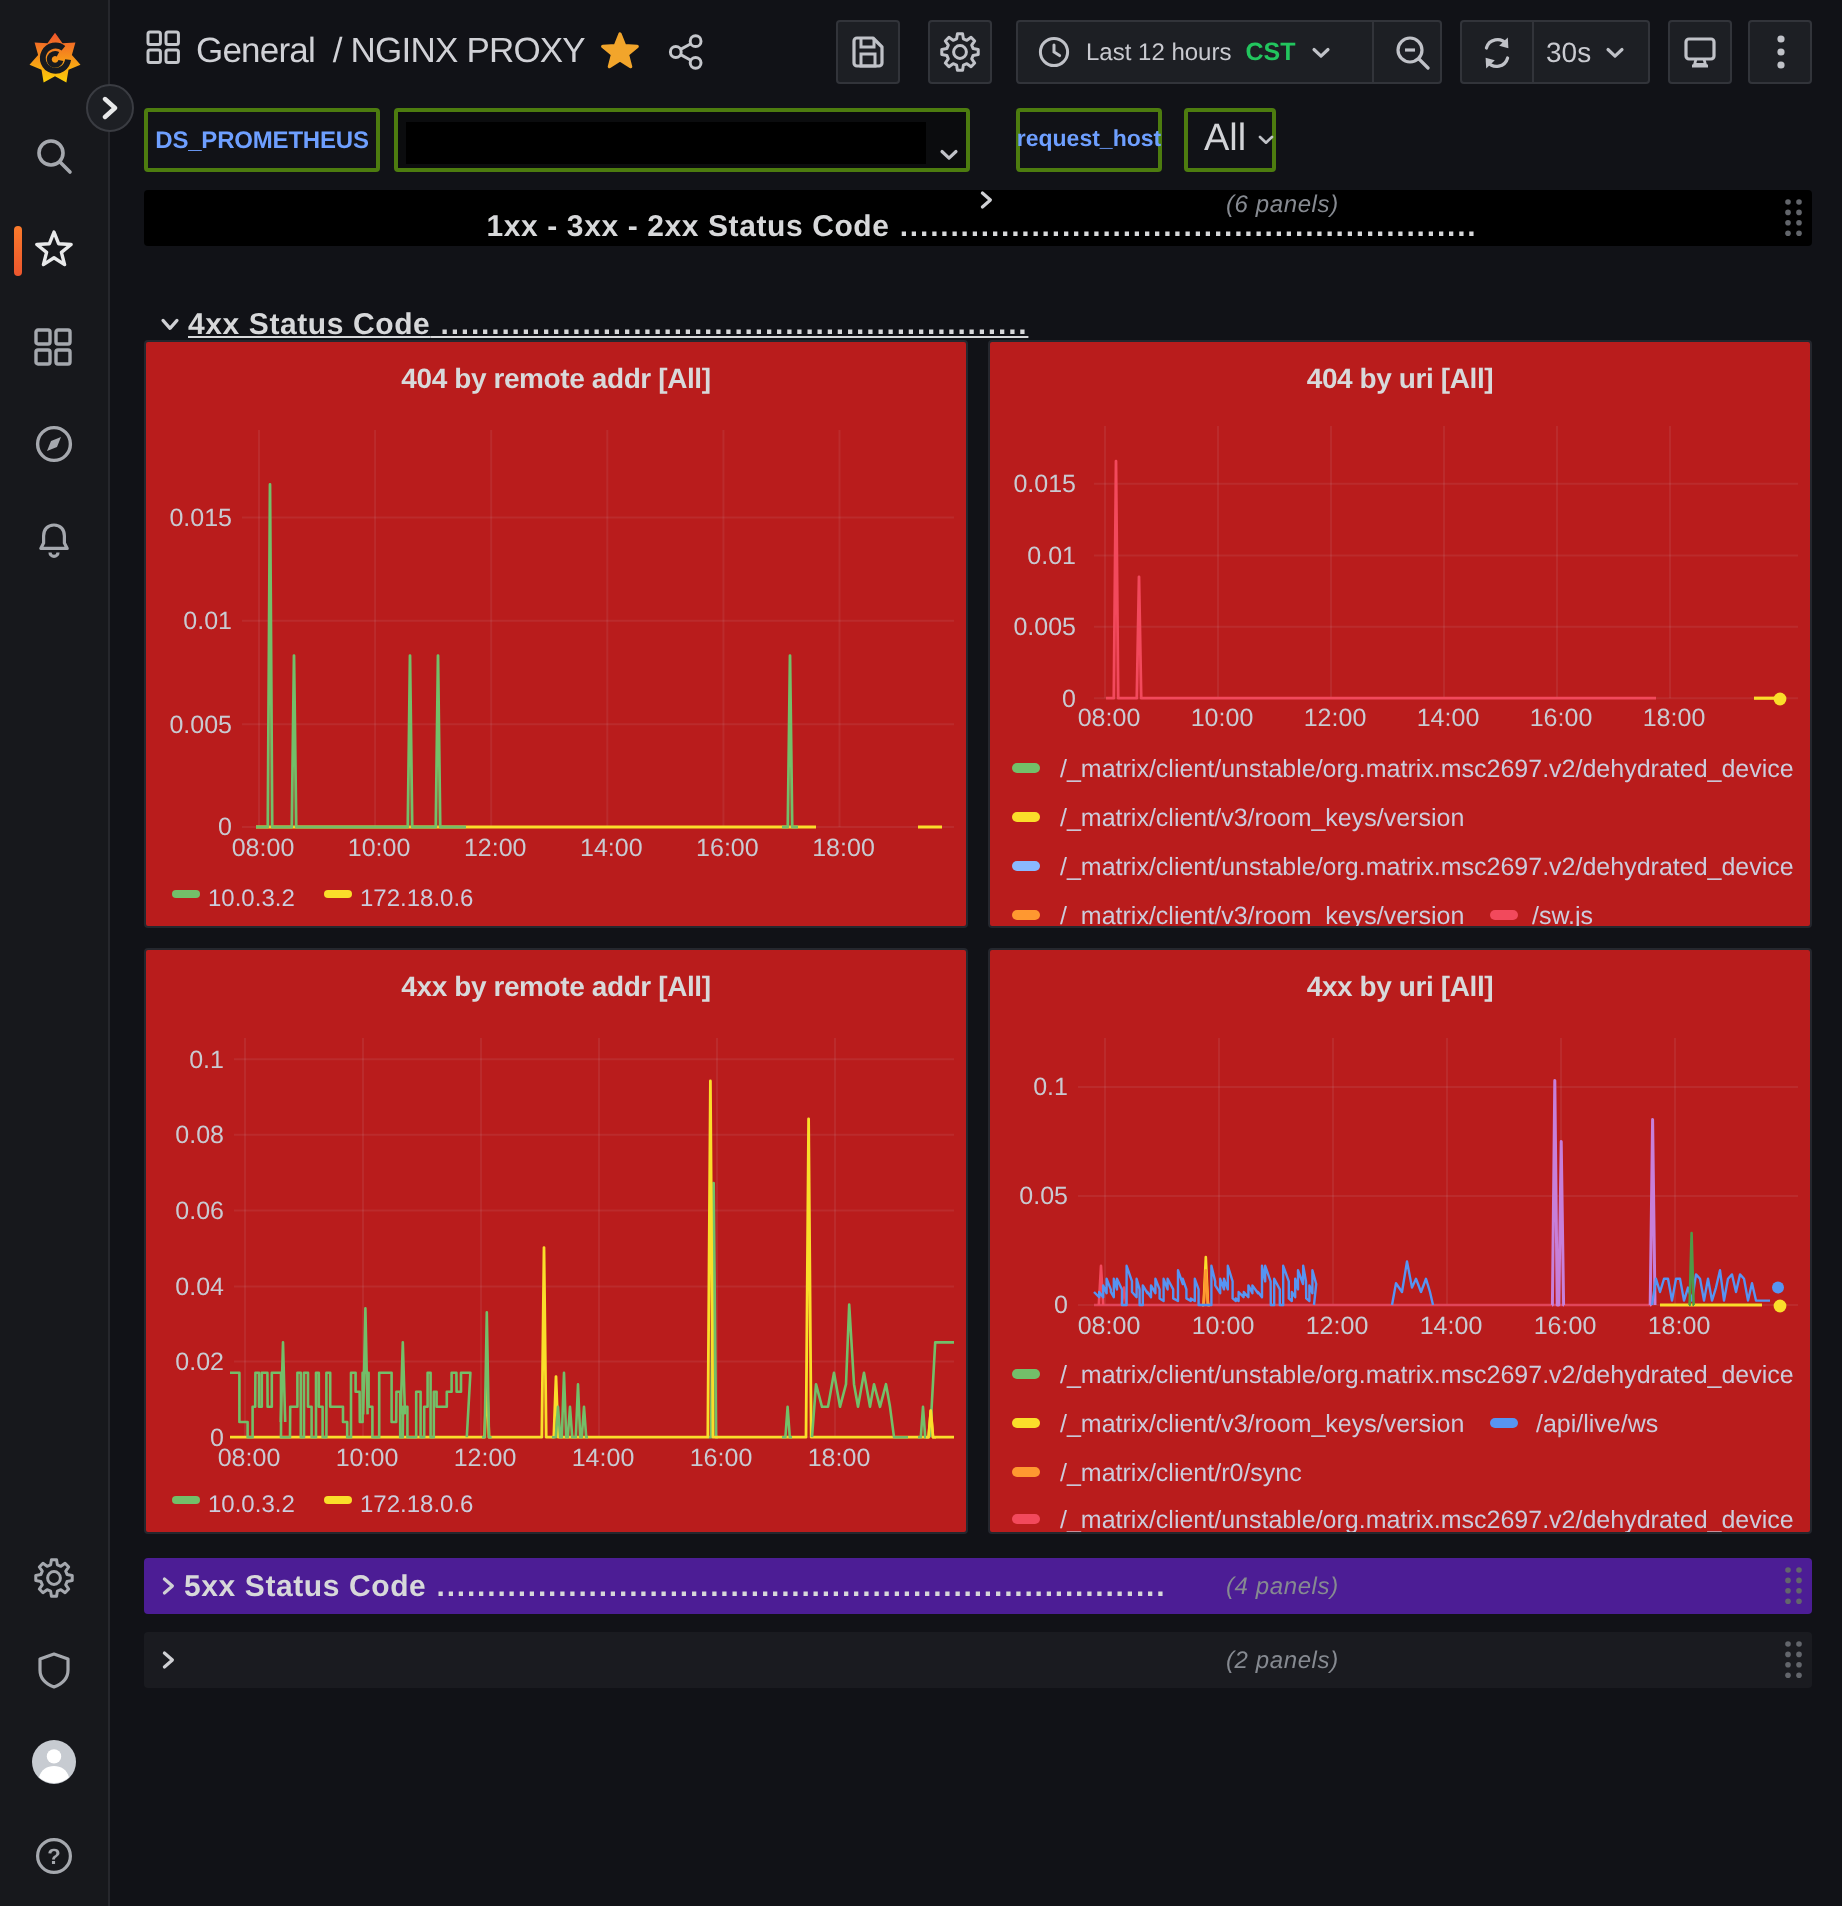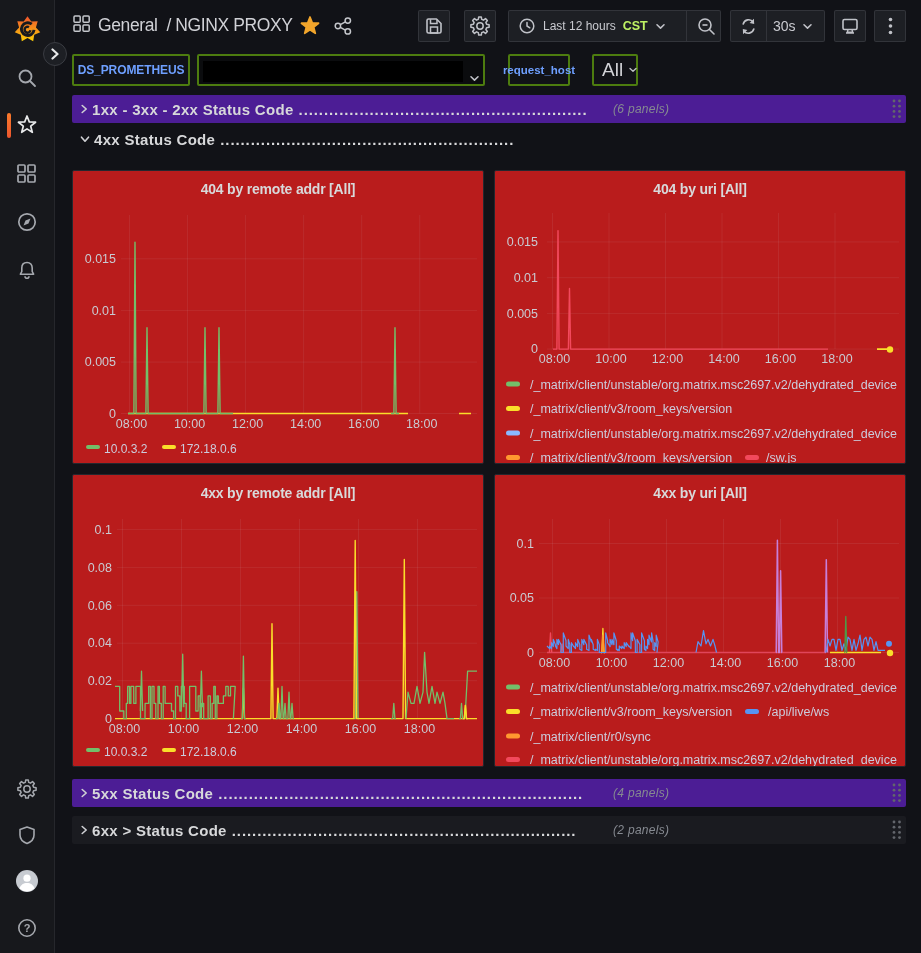--- a/index.html
+++ b/index.html
@@ -99,21 +99,21 @@
     </svg>
   </div>
 <div class="btn" style="left:508px;top:10px;width:213px;height:32px;justify-content:flex-start">
 <div style="margin-left:10px;display:flex;align-items:center">
       <svg width="16" height="16" viewBox="0 0 16 16" xmlns="http://www.w3.org/2000/svg" style="">
         <circle cx="8" cy="8" r="6.8" fill="none" stroke="#c0c2c8" stroke-width="1.5"></circle>
         <path d="M8,4.5 L8,8 L10.8,9.8" fill="none" stroke="#c0c2c8" stroke-width="1.5" stroke-linecap="round"></path>
       </svg>
     </div>
 <span style="margin-left:8px;font-size:12px;color:#c9cad0">Last 12 hours</span>
-<span style="margin-left:7px;font-size:12.5px;font-weight:700;color:#bef264">CST</span>
+<span style="margin-left:7px;font-size:12.5px;font-weight:700;color:#22c55e">CST</span>
 <span style="margin-left:7px;display:flex">
       <svg width="11" height="7" viewBox="0 0 12 8" xmlns="http://www.w3.org/2000/svg">
         <path d="M2,2 L6,5.8 L10,2" fill="none" stroke="#c0c2c8" stroke-width="1.8" stroke-linecap="round" stroke-linejoin="round"></path>
       </svg>
     </span>
 <div style="position:absolute;left:177px;top:0;width:1px;height:30px;background:rgba(204,204,220,0.12)"></div>
 <div style="position:absolute;left:188px;top:6px"><svg width="18" height="18" viewBox="0 0 18 18" xmlns="http://www.w3.org/2000/svg" style="">
         <circle cx="8" cy="8" r="6" fill="none" stroke="#c0c2c8" stroke-width="1.6"></circle>
         <line x1="5.5" y1="8" x2="10.5" y2="8" stroke="#c0c2c8" stroke-width="1.6"></line>
         <line x1="12.5" y1="12.5" x2="17" y2="17" stroke="#c0c2c8" stroke-width="1.6" stroke-linecap="round"></line>
@@ -152,51 +152,51 @@
   </div>
 <div class="vbtn" style="left:72px;width:118px;justify-content:center">
     <span style="font-size:12px;font-weight:700;letter-spacing:-0.1px;color:#6e9fff">DS_PROMETHEUS</span>
   </div>
 <div class="vbtn" style="left:197px;width:288px;background:#0b0c0e">
 <div style="position:absolute;left:4px;top:5px;width:260px;height:21px;background:#000"></div>
 <div style="position:absolute;left:270px;top:12px"><svg width="11" height="7" viewBox="0 0 12 8" xmlns="http://www.w3.org/2000/svg">
         <path d="M2,2 L6,5.8 L10,2" fill="none" stroke="#c0c2c8" stroke-width="1.8" stroke-linecap="round" stroke-linejoin="round"></path>
       </svg></div>
 </div>
-<div class="vbtn" style="left:508px;width:62px;justify-content:center">
+<div class="vbtn" style="left:508px;width:73px;justify-content:center">
     <span style="font-size:11.5px;font-weight:700;color:#6e9fff">request_host</span>
   </div>
 <div class="vbtn" style="left:592px;width:46px">
     <span style="margin-left:8px;font-size:19px;color:#d2d3d7">All</span>
 <span style="margin-left:5px;display:flex">
       <svg width="10" height="6" viewBox="0 0 12 8" xmlns="http://www.w3.org/2000/svg">
         <path d="M2,2 L6,5.8 L10,2" fill="none" stroke="#c0c2c8" stroke-width="1.8" stroke-linecap="round" stroke-linejoin="round"></path>
       </svg>
     </span>
   </div>
-<div class="rowhdr" style="top:95px;background:#4c1d95;">
+<div class="rowhdr" style="top:95px;background:#000000;flex-direction:column;">
     <span style="margin-left:8px;display:flex">
       <svg width="8" height="10" viewBox="0 0 8 10" xmlns="http://www.w3.org/2000/svg">
         <path d="M2.2,1.5 L6.2,5 L2.2,8.5" fill="none" stroke="#cfd0d4" stroke-width="1.6" stroke-linecap="round" stroke-linejoin="round"></path>
       </svg>
     </span>
     <span style="margin-left:4px;white-space:nowrap">1xx - 3xx - 2xx Status Code<span class="dots"> .........................................................</span></span>
     <span class="pl" style="position:absolute;left:525px">(6 panels)</span>
     <span style="position:absolute;right:4px;top:4px"><svg width="10" height="20" viewBox="0 0 10 20" xmlns="http://www.w3.org/2000/svg">
         <circle cx="2.0" cy="2.0" r="1.4" fill="#63666c"></circle>
         <circle cx="7.5" cy="2.0" r="1.4" fill="#63666c"></circle>
         <circle cx="2.0" cy="7.2" r="1.4" fill="#63666c"></circle>
         <circle cx="7.5" cy="7.2" r="1.4" fill="#63666c"></circle>
         <circle cx="2.0" cy="12.4" r="1.4" fill="#63666c"></circle>
         <circle cx="7.5" cy="12.4" r="1.4" fill="#63666c"></circle>
         <circle cx="2.0" cy="17.6" r="1.4" fill="#63666c"></circle>
         <circle cx="7.5" cy="17.6" r="1.4" fill="#63666c"></circle>
       </svg></span>
   </div>
-<div class="rowhdr" style="top:125px;">
+<div class="rowhdr" style="top:148px;text-decoration:underline;">
     <span style="margin-left:8px;display:flex">
       <svg width="10" height="8" viewBox="0 0 10 8" xmlns="http://www.w3.org/2000/svg">
         <path d="M1.5,2.2 L5,6.2 L8.5,2.2" fill="none" stroke="#cfd0d4" stroke-width="1.6" stroke-linecap="round" stroke-linejoin="round"></path>
       </svg>
     </span>
     <span style="margin-left:4px;white-space:nowrap">4xx Status Code<span class="dots"> ..........................................................</span></span>
   </div>
 <div class="rowhdr" style="top:779px;background:#4c1d95;">
     <span style="margin-left:8px;display:flex">
       <svg width="8" height="10" viewBox="0 0 8 10" xmlns="http://www.w3.org/2000/svg">
@@ -215,21 +215,20 @@
         <circle cx="2.0" cy="17.6" r="1.4" fill="#63666c"></circle>
         <circle cx="7.5" cy="17.6" r="1.4" fill="#63666c"></circle>
       </svg></span>
   </div>
 <div class="rowhdr" style="top:816px;background:#1a1b20;">
     <span style="margin-left:8px;display:flex">
       <svg width="8" height="10" viewBox="0 0 8 10" xmlns="http://www.w3.org/2000/svg">
         <path d="M2.2,1.5 L6.2,5 L2.2,8.5" fill="none" stroke="#cfd0d4" stroke-width="1.6" stroke-linecap="round" stroke-linejoin="round"></path>
       </svg>
     </span>
-    <span style="margin-left:4px;white-space:nowrap">6xx &gt; Status Code<span class="dots"> ....................................................................</span></span>
     <span class="pl" style="position:absolute;left:525px">(2 panels)</span>
     <span style="position:absolute;right:4px;top:4px"><svg width="10" height="20" viewBox="0 0 10 20" xmlns="http://www.w3.org/2000/svg">
         <circle cx="2.0" cy="2.0" r="1.4" fill="#63666c"></circle>
         <circle cx="7.5" cy="2.0" r="1.4" fill="#63666c"></circle>
         <circle cx="2.0" cy="7.2" r="1.4" fill="#63666c"></circle>
         <circle cx="7.5" cy="7.2" r="1.4" fill="#63666c"></circle>
         <circle cx="2.0" cy="12.4" r="1.4" fill="#63666c"></circle>
         <circle cx="7.5" cy="12.4" r="1.4" fill="#63666c"></circle>
         <circle cx="2.0" cy="17.6" r="1.4" fill="#63666c"></circle>
         <circle cx="7.5" cy="17.6" r="1.4" fill="#63666c"></circle>

